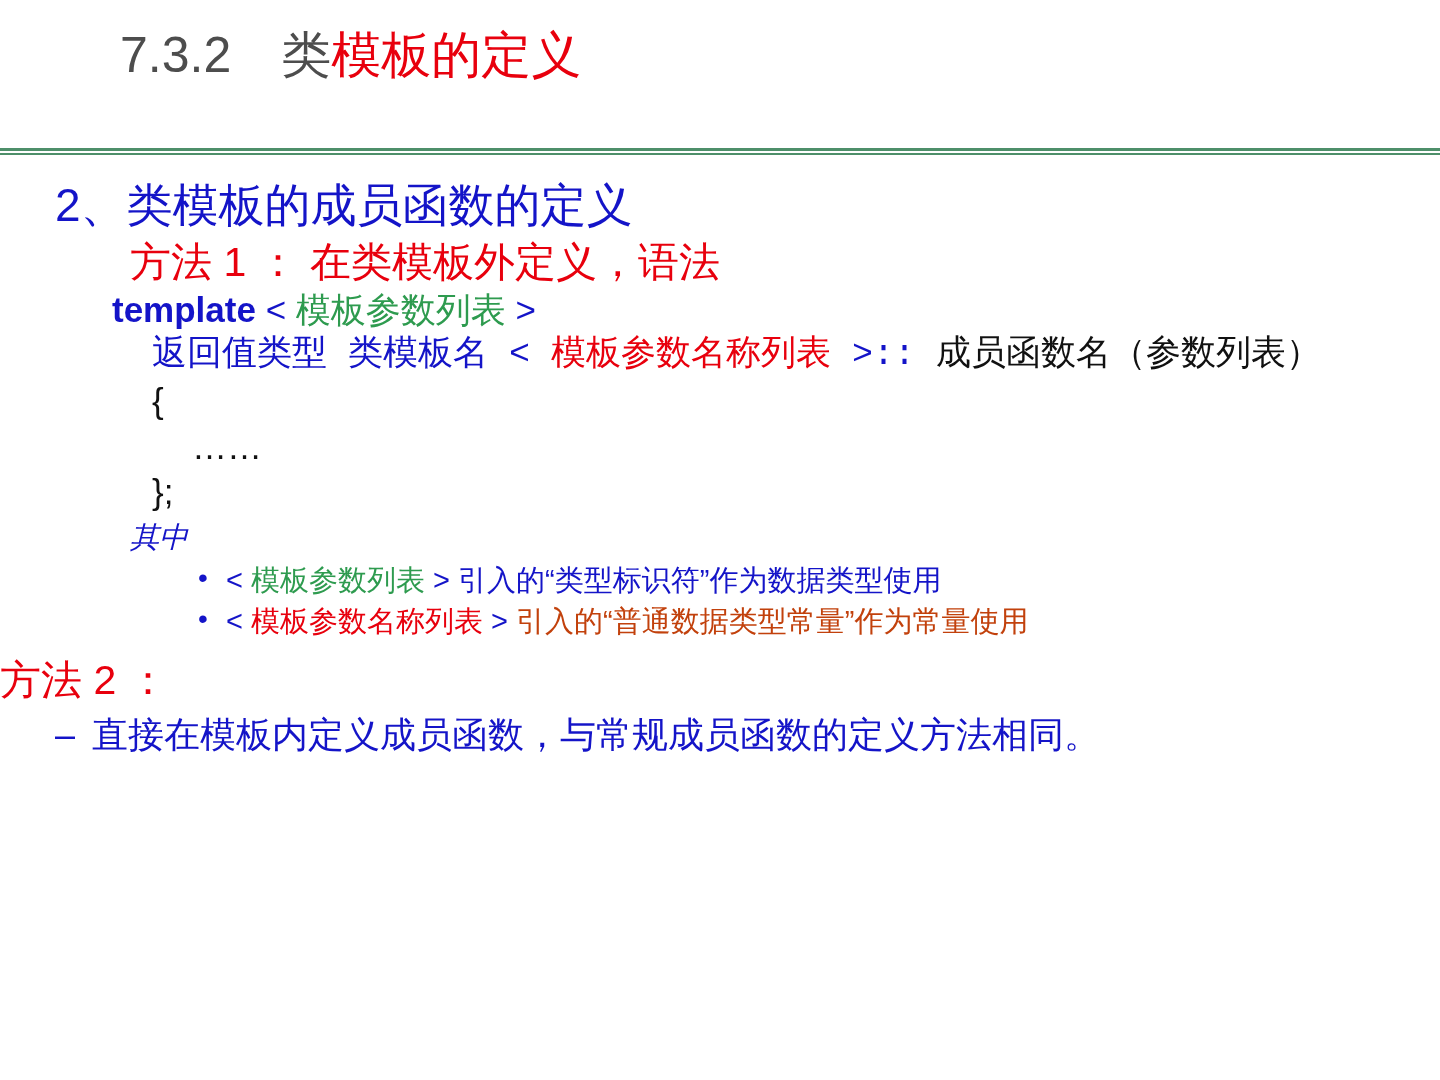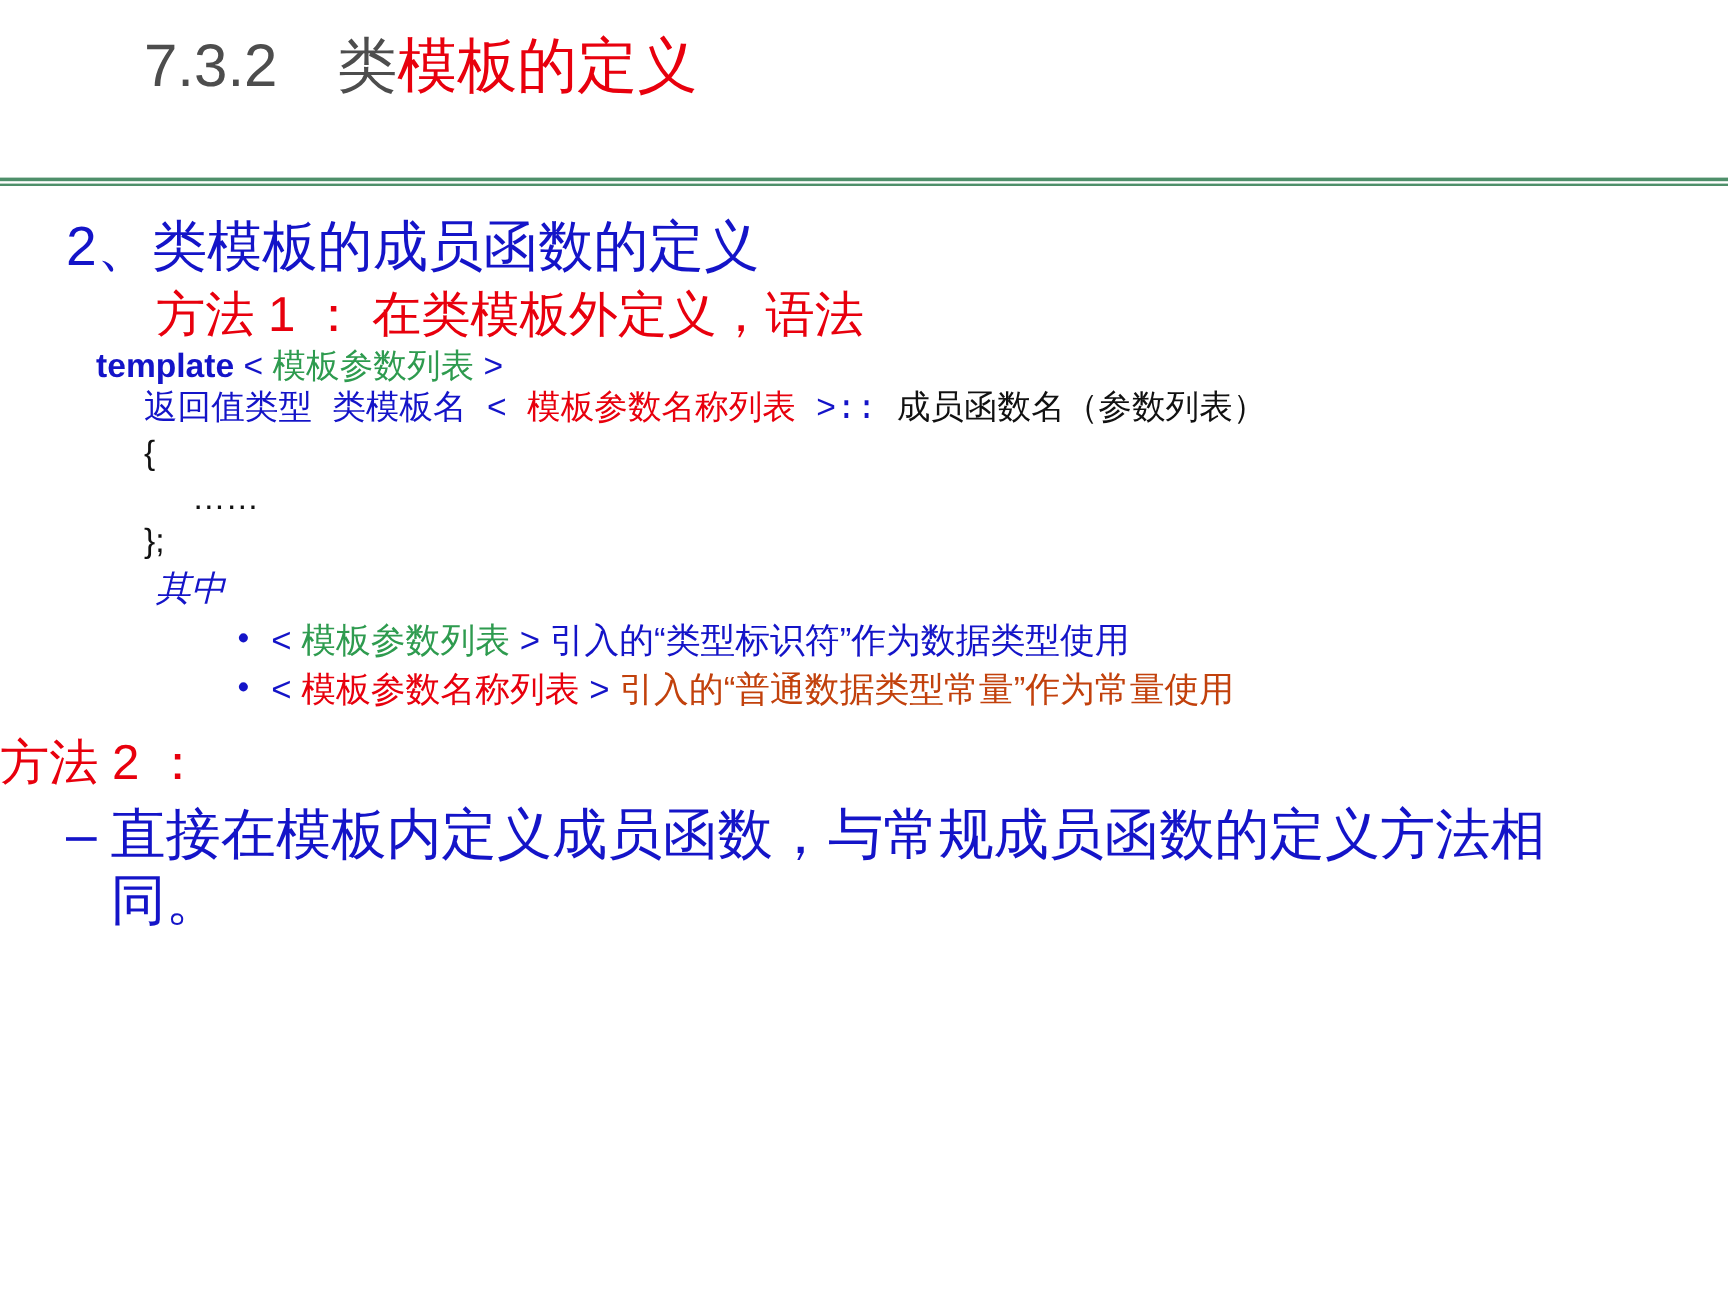--- a/index.html
+++ b/index.html
@@ -64,23 +64,23 @@
   .lvl2 {
     color: #e8000d;
     font-size: 41px;
     line-height: 1.2;
     padding-left: 130px;
     margin-top: 6px;
     white-space: nowrap;
   }
 
   .code {
-    padding-left: 80px;
+    padding-left: 112px;
     padding-right: 60px;
-    font-size: 28px;
+    font-size: 35px;
     line-height: 1.3;
     color: #1414c8;
   }
   .code .kw { font-weight: bold; color: #1414c8; }
   .code .green { color: #2e9b4f; }
   .code .red { color: #e8000d; }
   .code .blue { color: #1414c8; }
   .code .black { color: #111111; }
   .code-line { white-space: nowrap; }
   .code-line.wrap { white-space: normal; font-family: Liberation Mono, monospace; }
@@ -125,21 +125,21 @@
     color: #e8000d;
     font-size: 41px;
     line-height: 1.2;
     margin-top: 16px;
     white-space: nowrap;
   }
 
   .dash-item {
     position: relative;
     color: #1414c8;
-    font-size: 46px;
+    font-size: 36px;
     line-height: 1.2;
     padding-left: 92px;
     padding-right: 80px;
     margin-top: 8px;
   }
   .dash-item::before {
     content: "\2013";
     position: absolute;
     left: 55px;
     top: 0;

